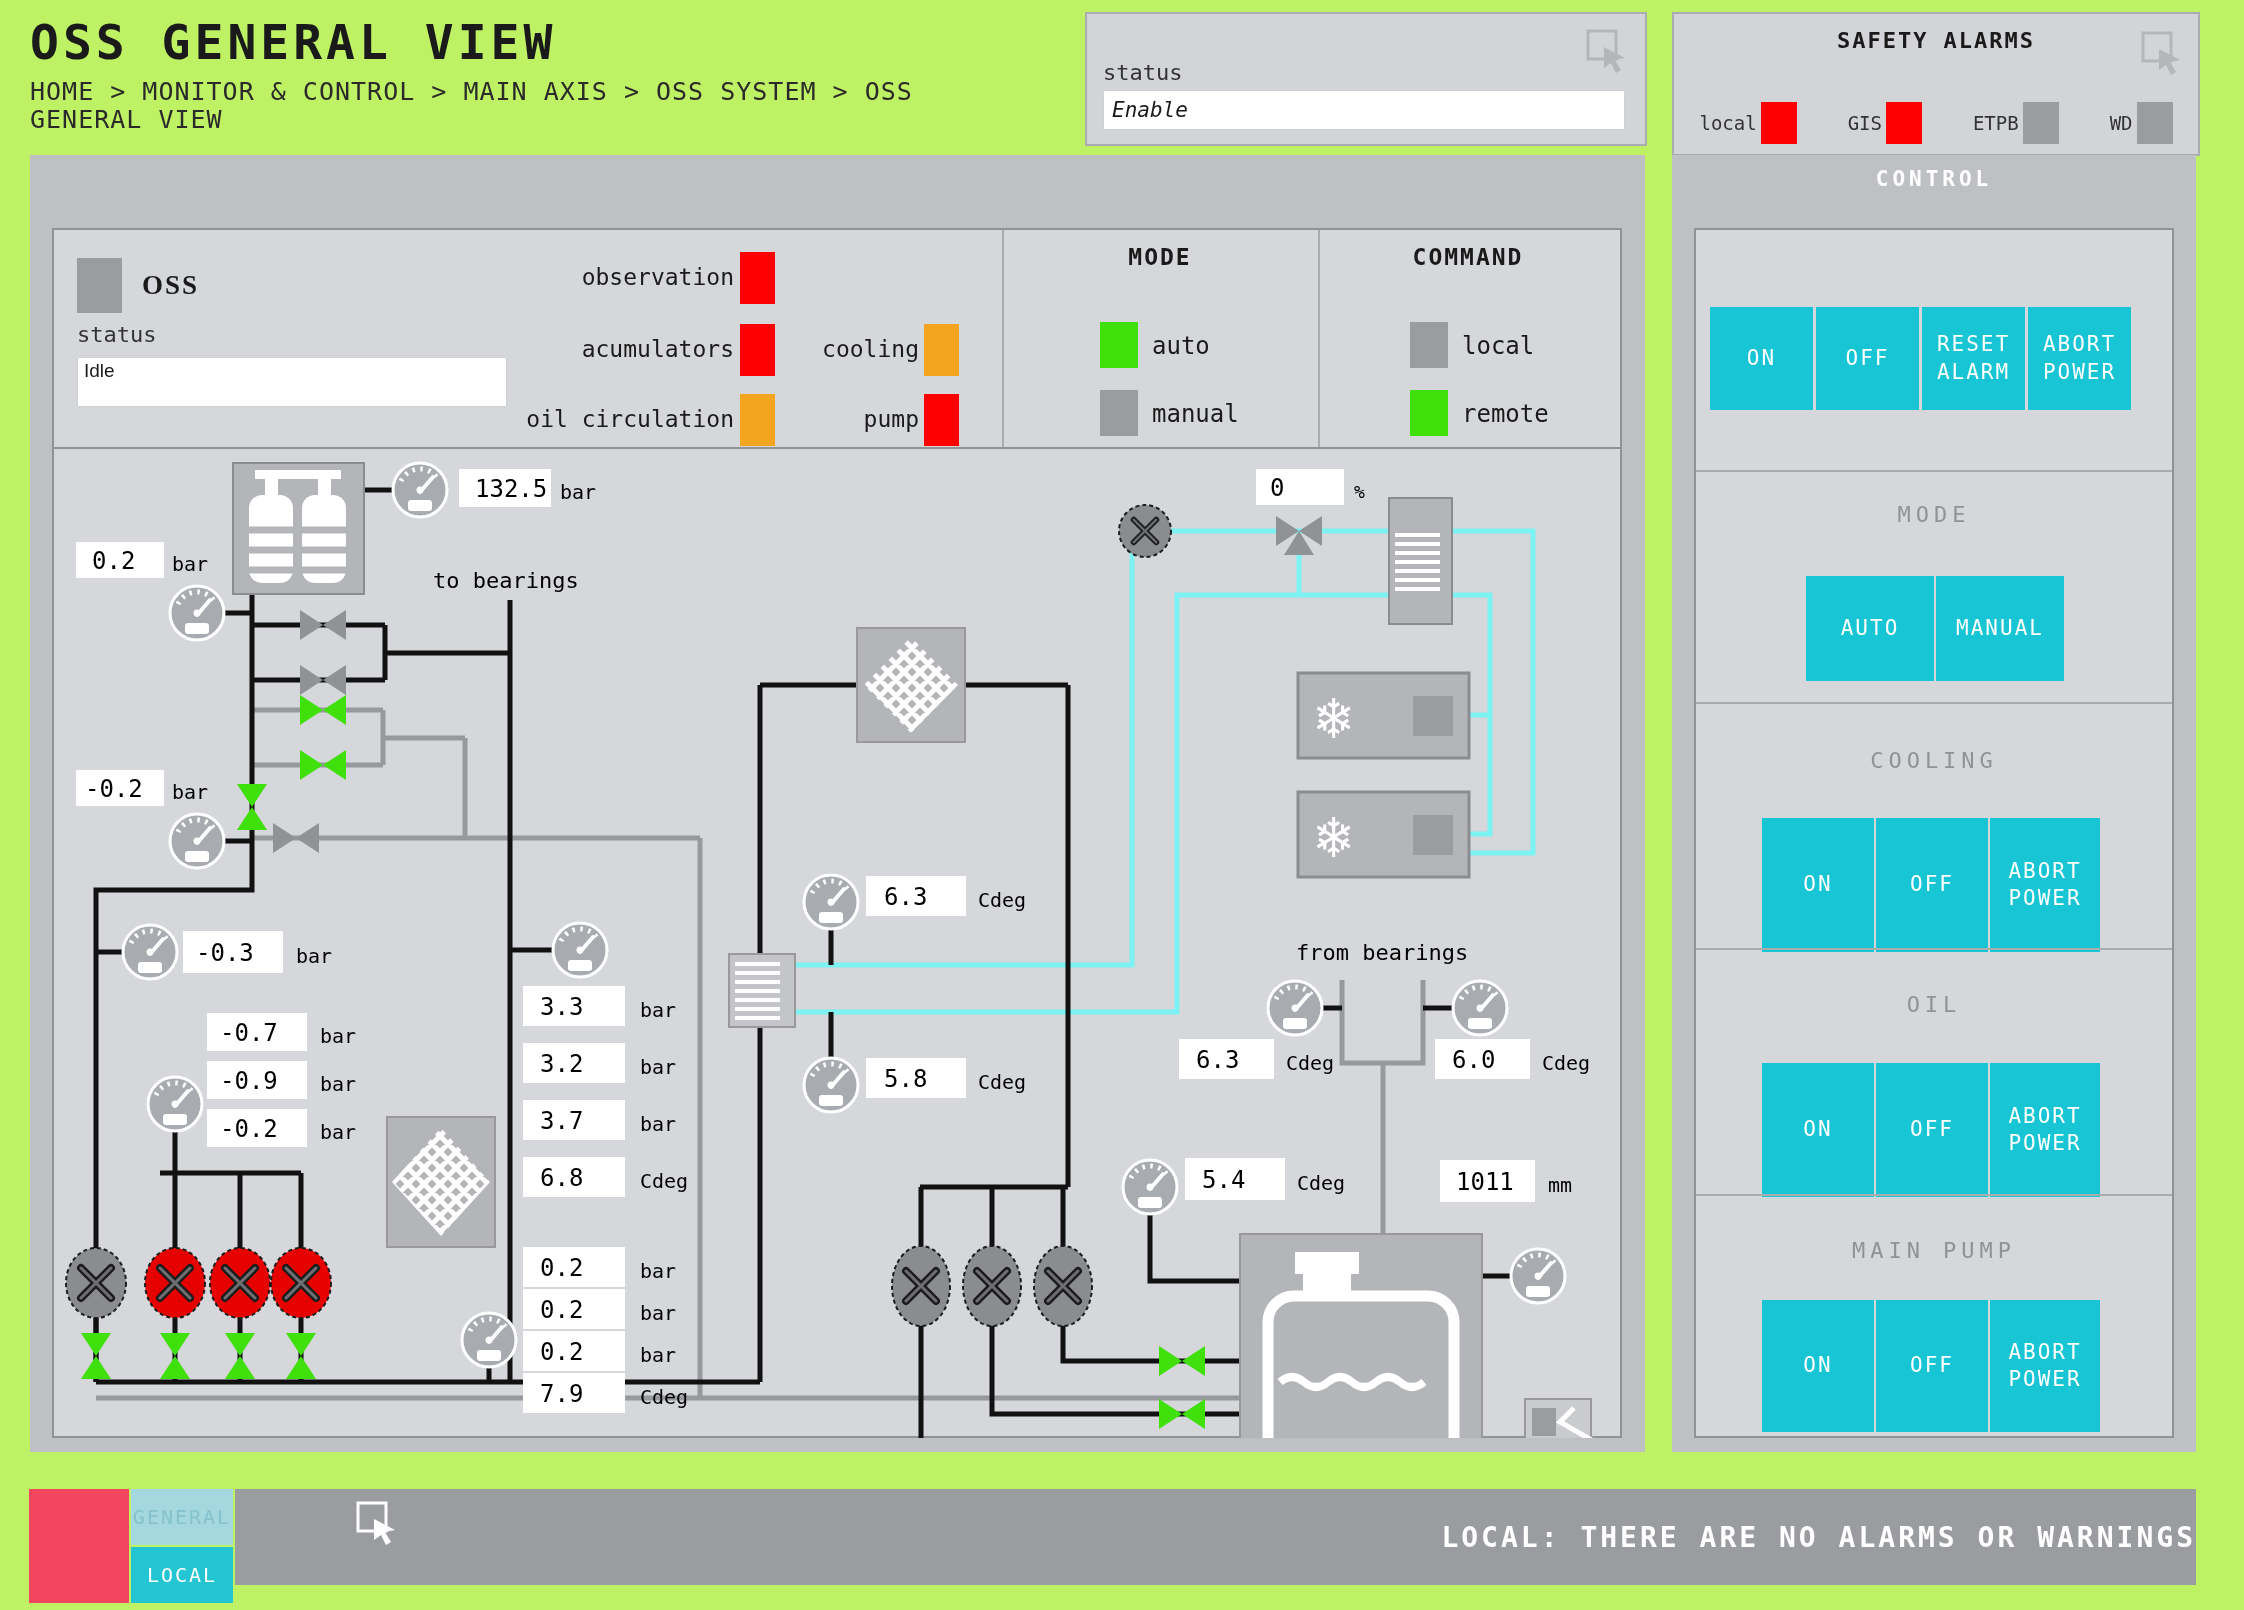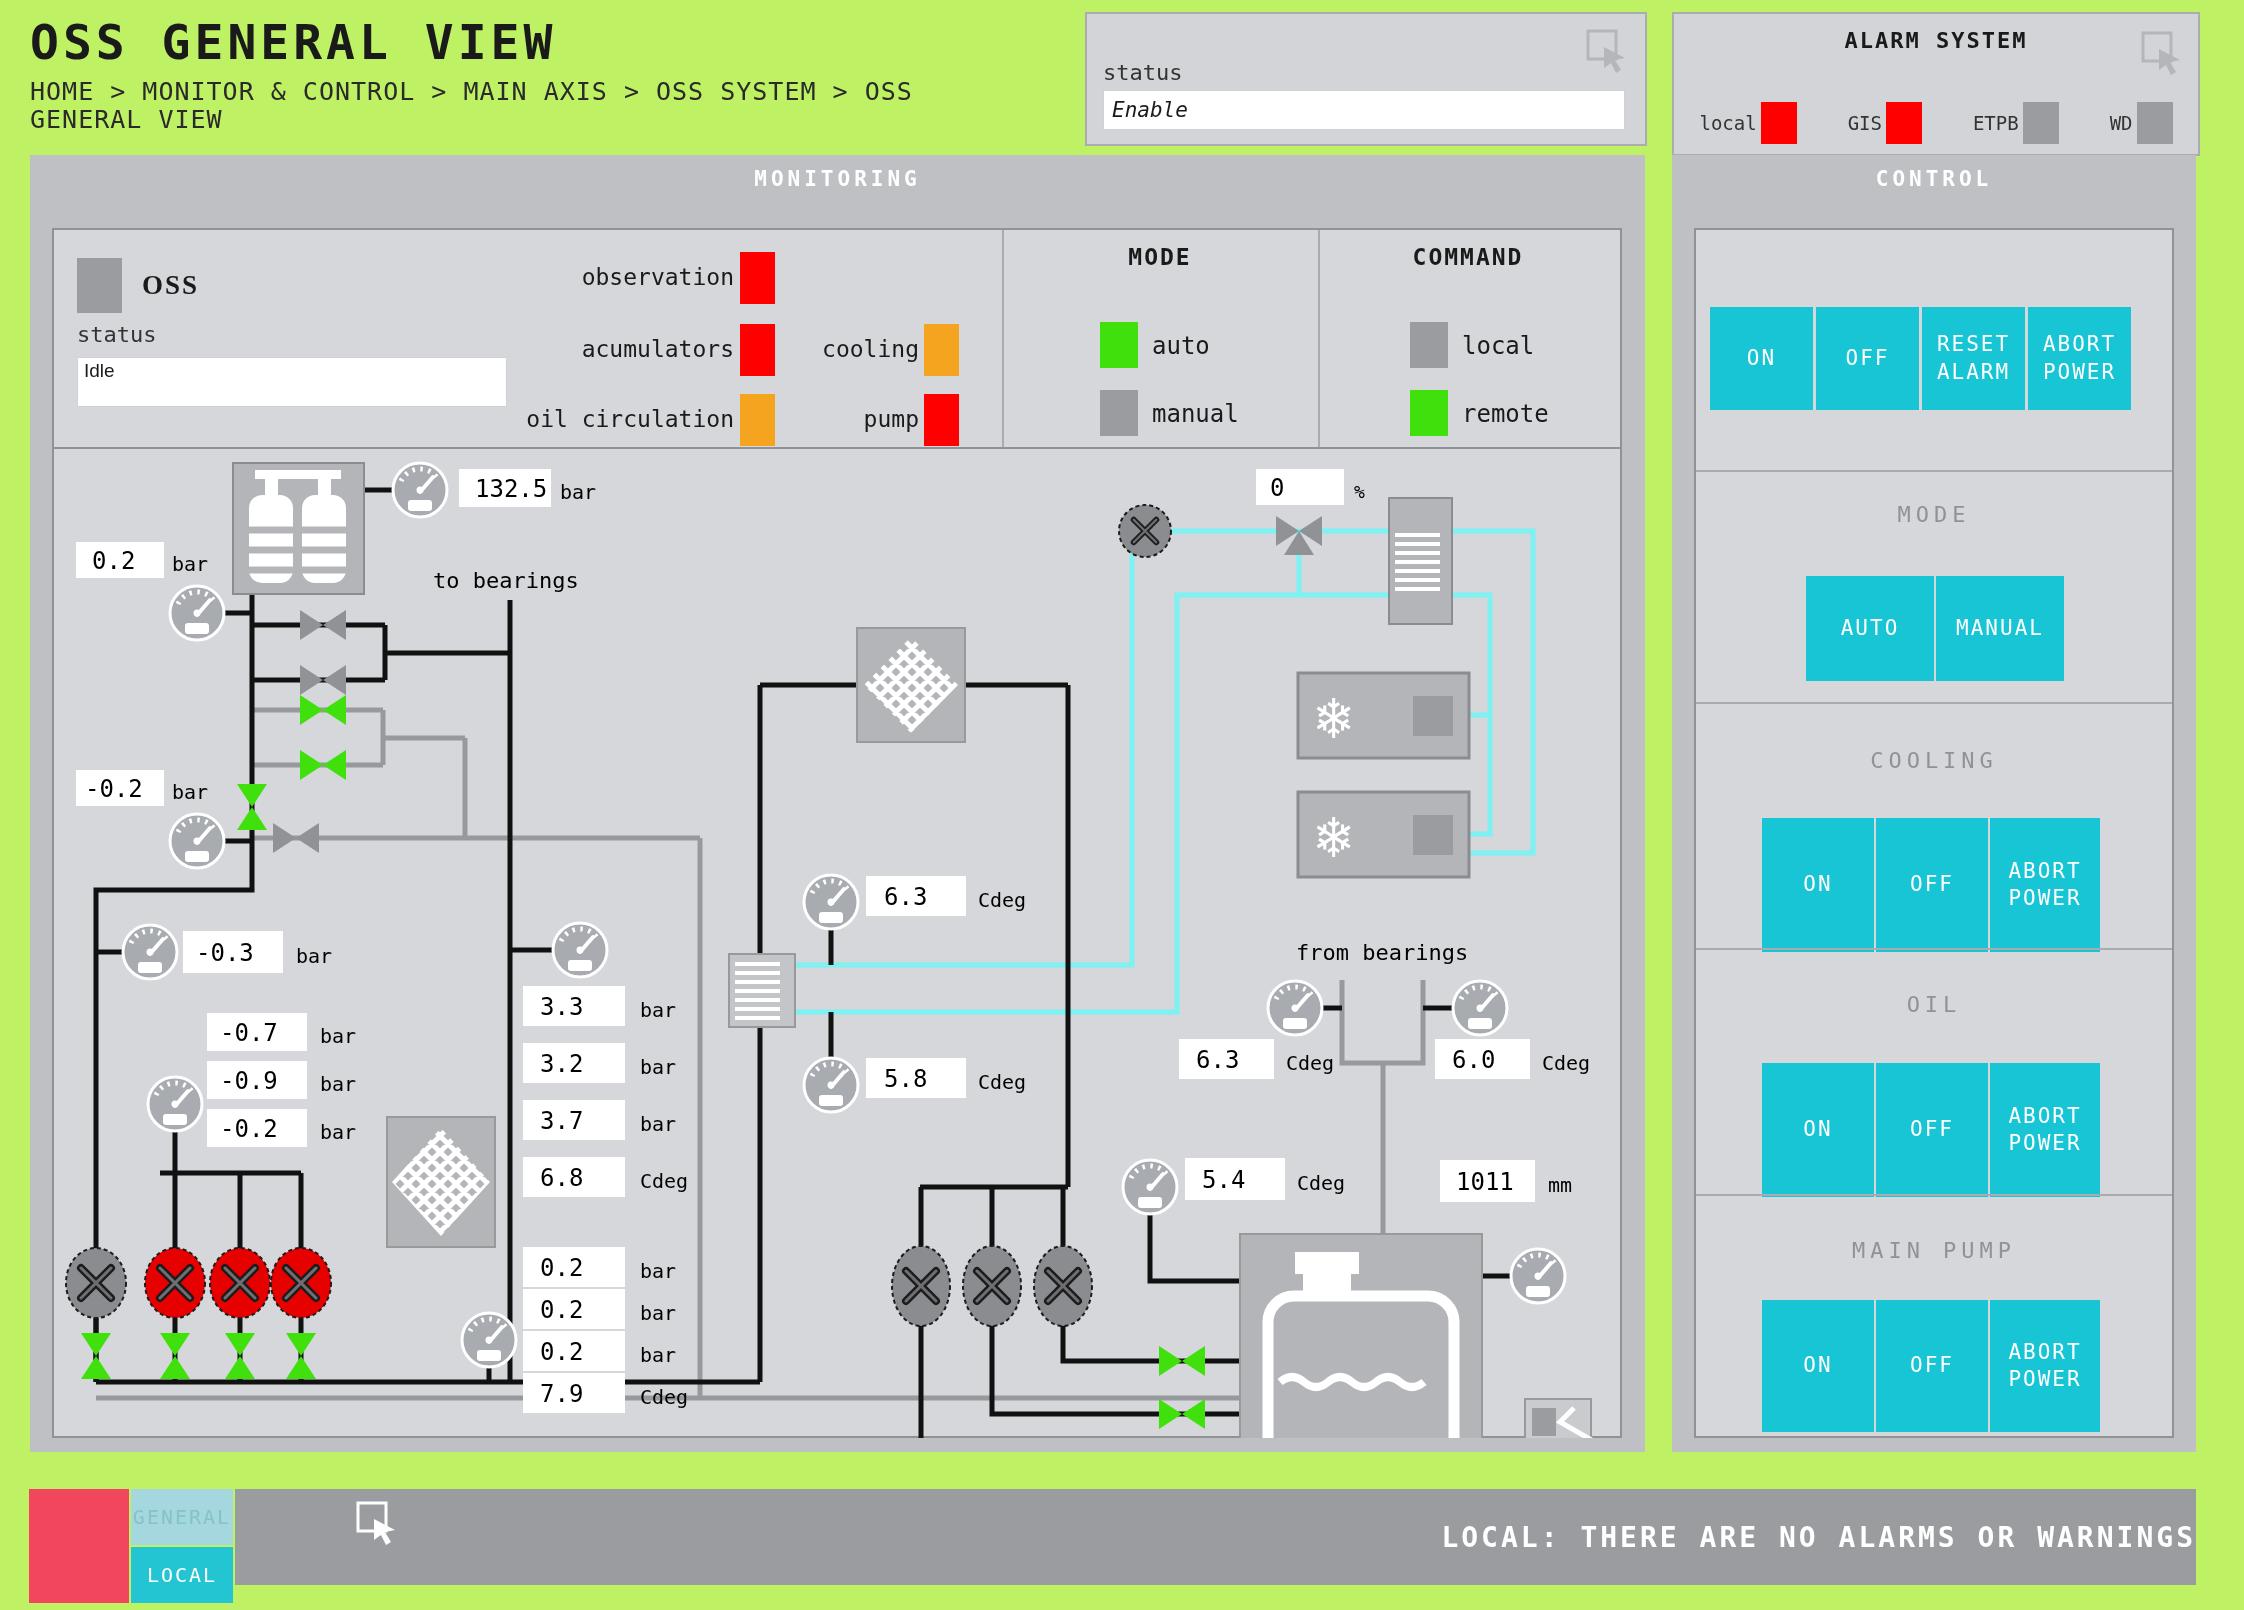--- a/index.html
+++ b/index.html
@@ -72,21 +72,21 @@
       <svg class="cursor-ico" viewBox="0 0 46 46">
           <rect x="3" y="3" width="28" height="28" fill="none" stroke="#b4b6ba" stroke-width="3"></rect>
           <path d="M19 19 L40 30 L30 32 L36 42 L31 45 L26 35 L19 40 Z" fill="#b4b6ba"></path>
         </svg>
     </div>
     <div class="abs fld-label op-status-label">status</div>
     <div class="abs fld op-input">Enable</div>
   </div>
 
   <div class="abs panel safety">
-    <div class="panel-title">ALARM SYSTEM</div>
+    <div class="panel-title">SAFETY ALARMS</div>
     <div class="abs" style="right:12px;top:16px;">
       <svg class="cursor-ico" viewBox="0 0 46 46">
           <rect x="3" y="3" width="28" height="28" fill="none" stroke="#b4b6ba" stroke-width="3"></rect>
           <path d="M19 19 L40 30 L30 32 L36 42 L31 45 L26 35 L19 40 Z" fill="#b4b6ba"></path>
         </svg>
     </div>
     <div class="abs safety-row">
       <div class="s-ind">
         <span class="lab">local</span>
         <span class="box" style="background-color: rgb(254, 0, 0);"></span>
@@ -100,21 +100,20 @@
         <span class="box" style="background-color: rgb(154, 156, 160);"></span>
       </div>
       <div class="s-ind">
         <span class="lab">WD</span>
         <span class="box" style="background-color: rgb(154, 156, 160);"></span>
       </div>
     </div>
   </div>
 
   <div class="abs mon-outer">
-    <div class="big-title">MONITORING</div>
     <div class="inner mon-inner">
       <div class="topsec">
         <div class="vdiv" style="left:948px;"></div>
         <div class="vdiv" style="left:1264px;"></div>
         <div class="sq" style="left:23px;top:28px;width:45px;height:55px;background:#9a9ca0;"></div>
         <div class="abs oss-name" style="left:88px;top:40px;">OSS</div>
         <div class="abs fld-label" style="left:23px;top:92px;">status</div>
         <div class="abs fld idle-input">Idle</div>
 
         <div class="ind-lab" style="left:420px;top:34px;width:260px;">observation</div>

